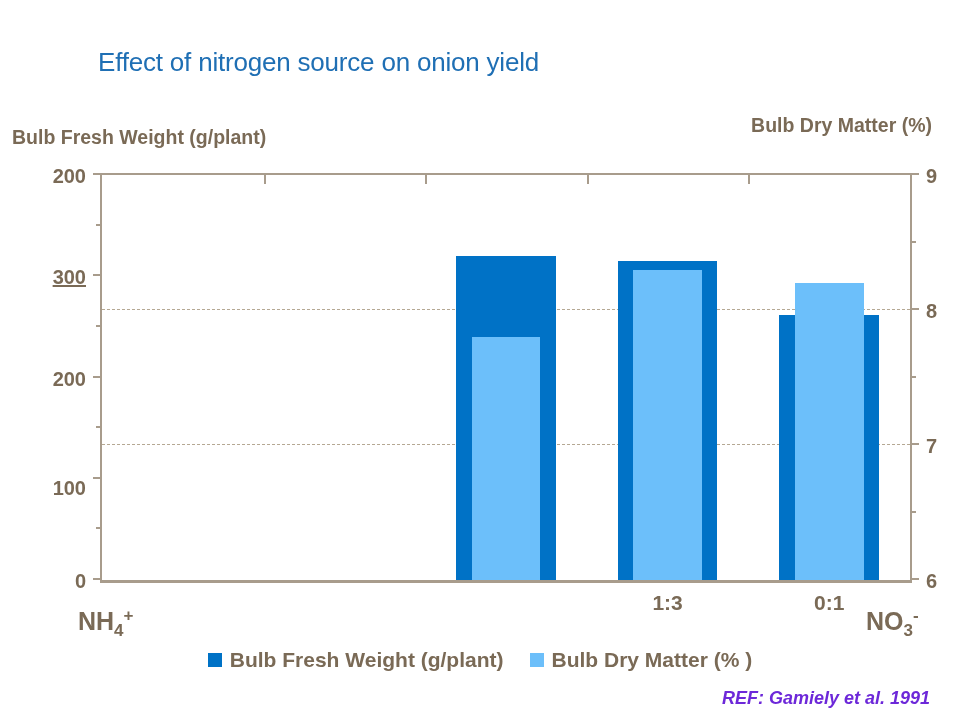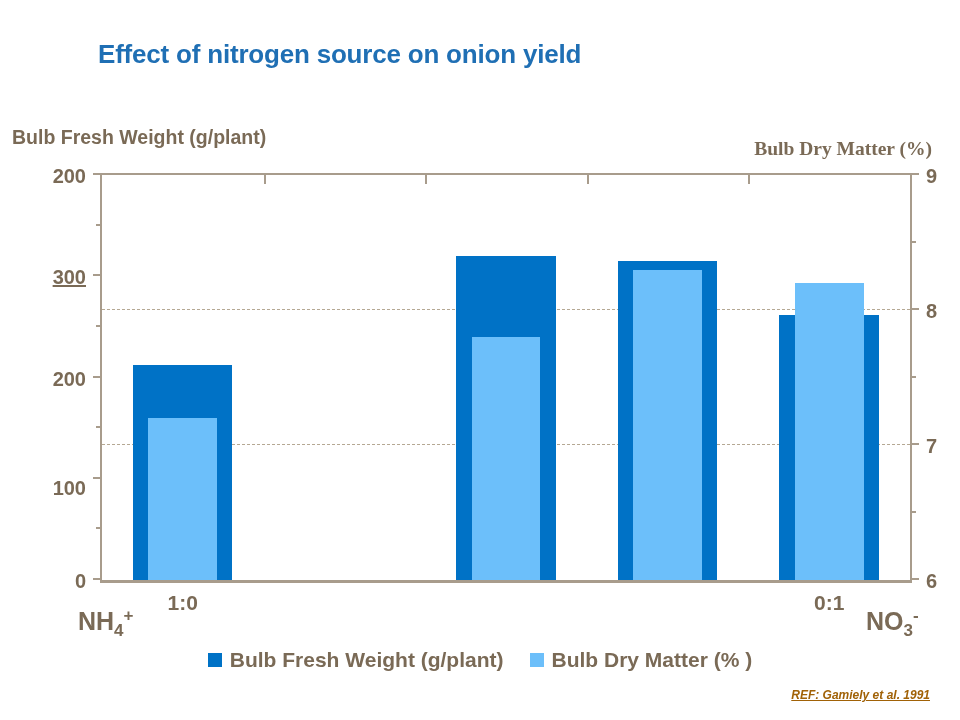--- a/index.html
+++ b/index.html
@@ -12,38 +12,38 @@
     background: #ffffff;
     font-family: "Liberation Sans", sans-serif;
     overflow: hidden;
     position: relative;
   }
 
   
   #chart-title {
     position: absolute;
     left: 98px;
-    top: 39px;
+    top: 47px;
     font-size: 26px;
-    font-weight: bold;
+    font-weight: normal;
     color: #1F6FB4;
     letter-spacing: -0.2px;
     white-space: nowrap;
   }
 
   
   .axis-title {
     position: absolute;
     font-size: 19.5px;
     font-weight: bold;
     color: #7A6A56;
     white-space: nowrap;
   }
   #left-axis-title  { left: 12px;  top: 126px; }
-  #right-axis-title { right: 28px; top: 138px; font-family: Liberation Serif, serif; }
+  #right-axis-title { right: 28px; top: 114px; }
 
   
   #plot-area {
     position: absolute;
     left: 100px;
     top: 173px;
     width: 808px;
     height: 405px;
     border-left: 2px solid #A89C8C;
     border-top: 2px solid #A89C8C;
@@ -162,26 +162,25 @@
     font-weight: bold;
     color: #7A6A56;
     white-space: nowrap;
   }
 
   
   #reference {
     position: absolute;
     right: 30px;
     top: 688px;
-    font-size: 12px;
+    font-size: 18px;
     font-weight: bold;
     font-style: italic;
-    color: #a16207;
-    white-space: nowrap;
-    text-decoration: underline;
+    color: #6d28d9;
+    white-space: nowrap;
   }
 </style>
 </head>
 <body>
 
 <div id="chart-title">Effect of nitrogen source on onion yield</div>
 
 <div class="axis-title" id="left-axis-title">Bulb Fresh Weight (g/plant)</div>
 
 <div class="axis-title" id="right-axis-title">Bulb Dry Matter (%)</div>
@@ -207,32 +206,28 @@
     <div class="tick-label right" style="bottom: -13px;">6</div>
     <div class="tick-major-right" style="bottom: 135px;"></div>
     <div class="tick-label right" style="bottom: 122px;">7</div>
     <div class="tick-major-right" style="bottom: 270px;"></div>
     <div class="tick-label right" style="bottom: 257px;">8</div>
     <div class="tick-major-right" style="bottom: 405px;"></div>
     <div class="tick-label right" style="bottom: 392px;">9</div>
     <div class="tick-minor-right" style="bottom: 67.5px;"></div>
     <div class="tick-minor-right" style="bottom: 202.5px;"></div>
     <div class="tick-minor-right" style="bottom: 337.5px;"></div>
-    <div class="bar-group" style="left: 0px; width: 161.6px;">
-      <div class="bar bar-fresh" style="left: 31.108px; width: 99.384px; height: 214.65px; background: rgb(0, 114, 198);"></div>
-      <div class="bar bar-dry" style="left: 46.46px; width: 68.68px; height: 162px; background: rgb(108, 191, 250);"></div>
-      <div class="cat-label" style="left: 0px; width: 161.6px;">1:0</div>
-    </div>
     <div class="bar-group" style="left: 323.2px; width: 161.6px;">
       <div class="bar bar-fresh" style="left: 31.108px; width: 99.384px; height: 324px; background: rgb(0, 114, 198);"></div>
       <div class="bar bar-dry" style="left: 46.46px; width: 68.68px; height: 243px; background: rgb(108, 191, 250);"></div>
     </div>
     <div class="bar-group" style="left: 484.8px; width: 161.6px;">
       <div class="bar bar-fresh" style="left: 31.108px; width: 99.384px; height: 318.938px; background: rgb(0, 114, 198);"></div>
       <div class="bar bar-dry" style="left: 46.46px; width: 68.68px; height: 310.5px; background: rgb(108, 191, 250);"></div>
+      <div class="cat-label" style="left: 0px; width: 161.6px;">1:3</div>
     </div>
     <div class="bar-group" style="left: 646.4px; width: 161.6px;">
       <div class="bar bar-fresh" style="left: 31.108px; width: 99.384px; height: 265.275px; background: rgb(0, 114, 198);"></div>
       <div class="bar bar-dry" style="left: 46.46px; width: 68.68px; height: 297px; background: rgb(108, 191, 250);"></div>
       <div class="cat-label" style="left: 0px; width: 161.6px;">0:1</div>
     </div>
     <div class="tick-x" style="left: 161.6px;"></div>
     <div class="tick-x" style="left: 323.2px;"></div>
     <div class="tick-x" style="left: 484.8px;"></div>
     <div class="tick-x" style="left: 646.4px;"></div>

